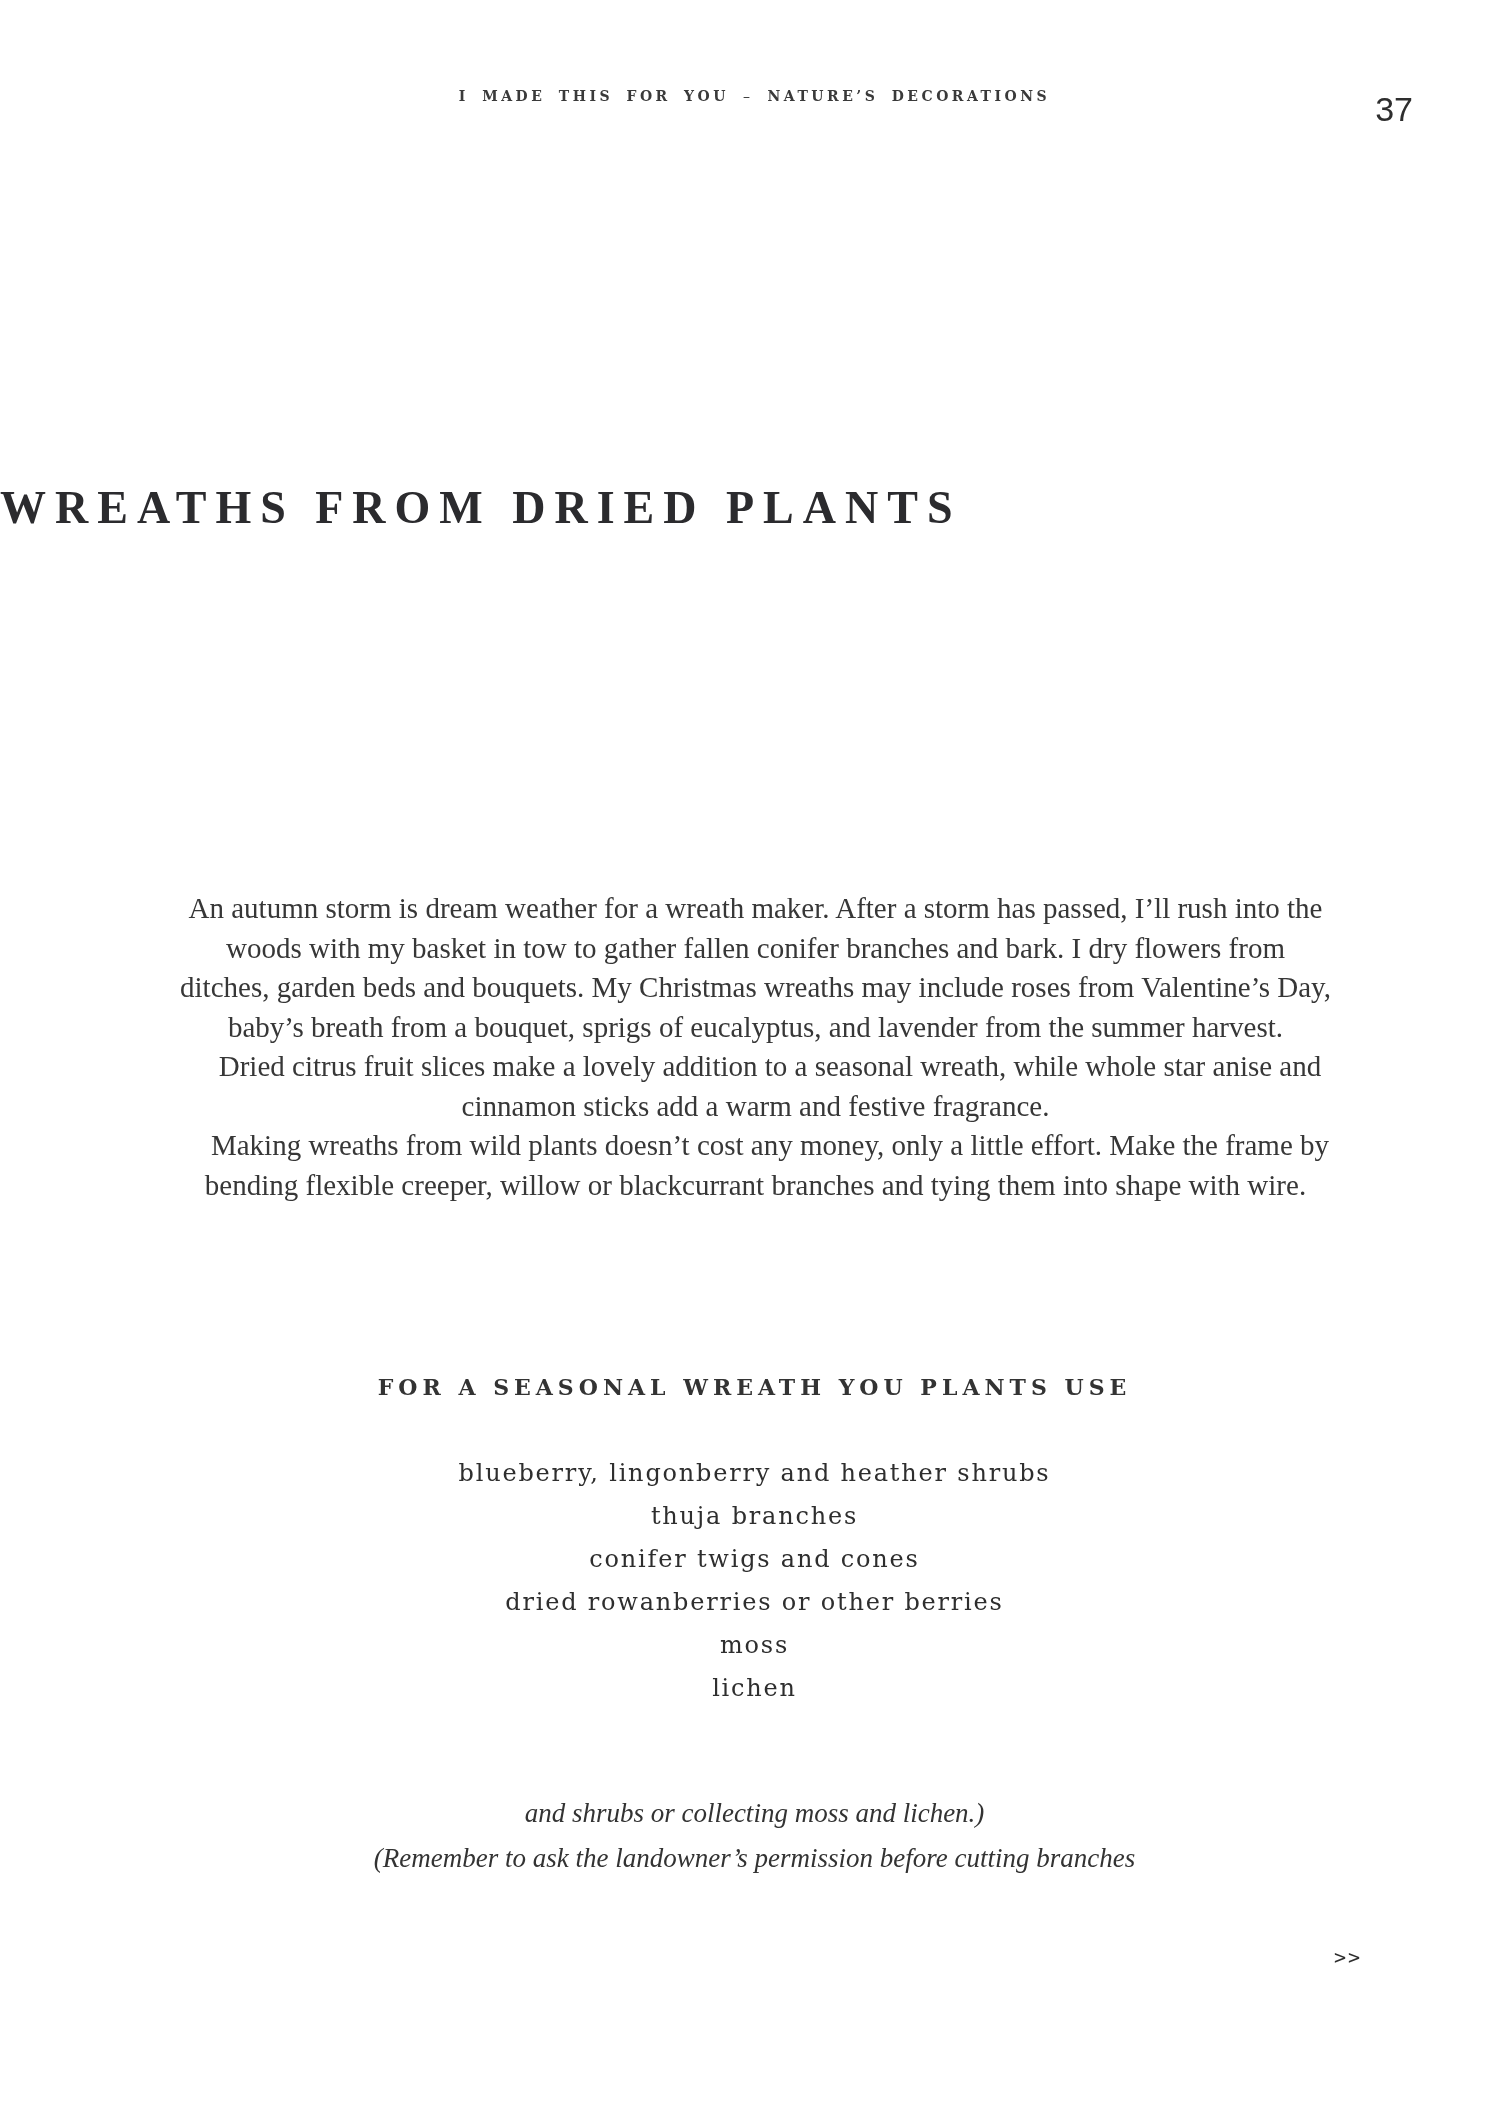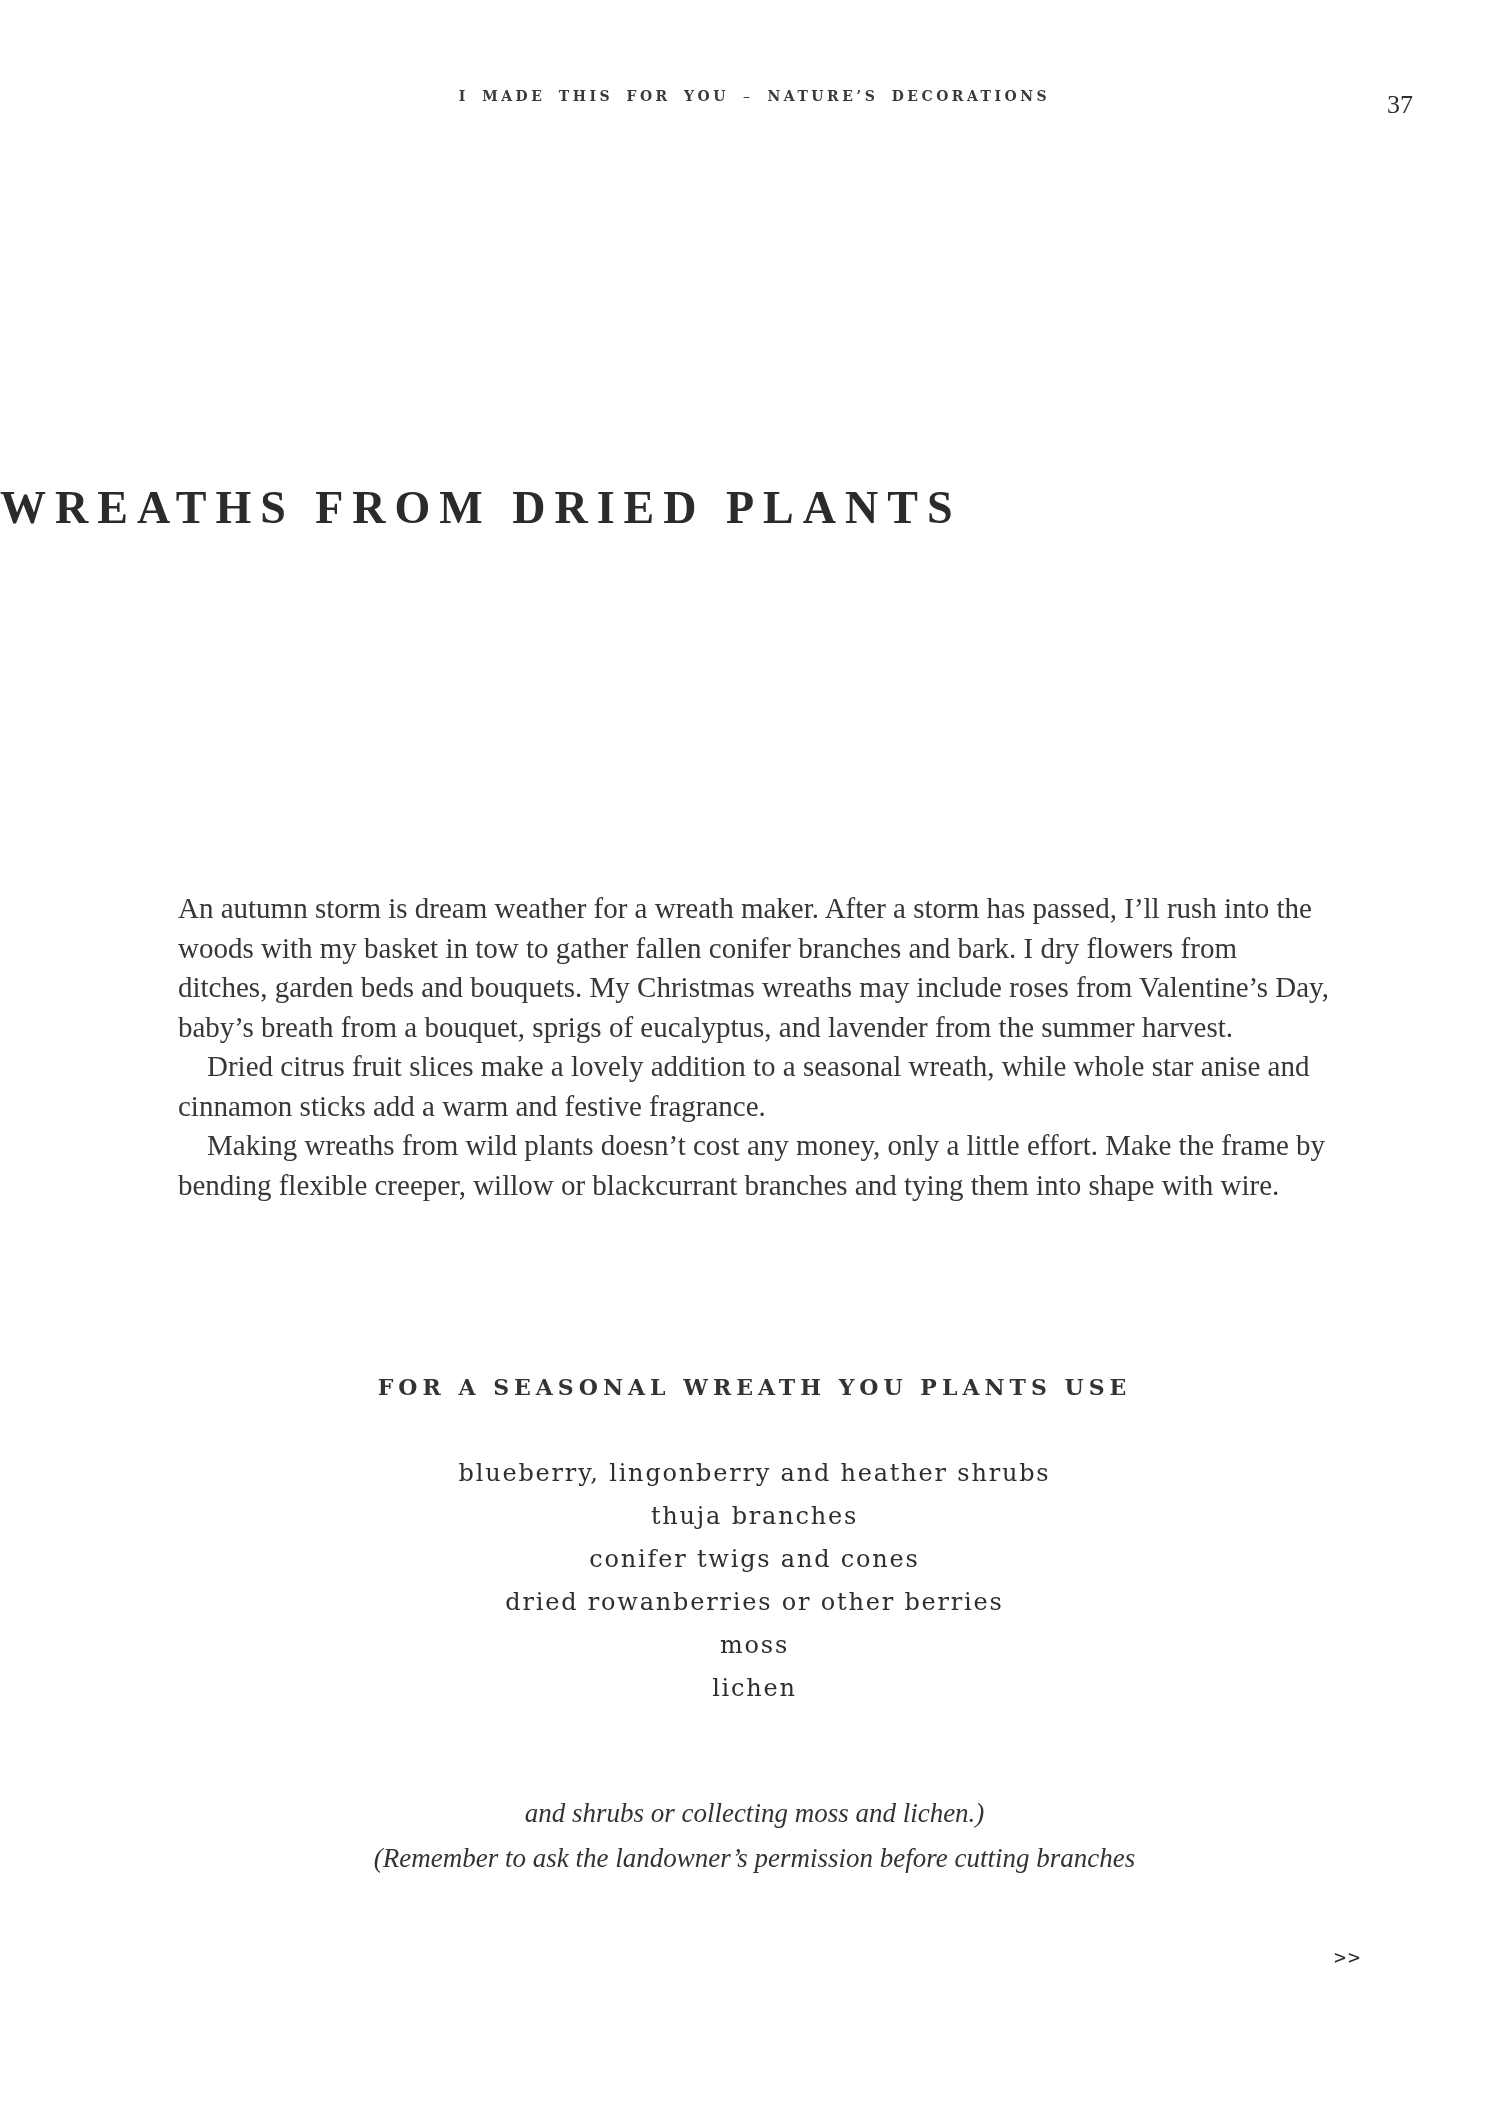--- a/index.html
+++ b/index.html
@@ -34,22 +34,22 @@
   }
   .running-header .dash {
     margin: 0 14px;
     font-weight: 400;
   }
 
   .page-number {
     position: absolute;
     top: 90px;
     right: 96px;
-    font-family: Liberation Serif, serif;
-    font-size: 26px;
+    font-family: Liberation Sans, sans-serif;
+    font-size: 34px;
     color: #2e2e2e;
   }
 
   
   .chapter-title {
     position: absolute;
     top: 450px;
     left: 0;
     width: 100%;
     text-align: left;
@@ -64,21 +64,21 @@
   
   .body-text {
     position: absolute;
     top: 889px;
     left: 178px;
     width: 1155px;
     font-family: "Liberation Serif", serif;
     font-size: 29px;
     line-height: 39.5px;
     color: #373737;
-    text-align: left;
+    text-align: center;
   }
   .body-text p {
     margin: 0;
   }
   .body-text p.indented {
     text-indent: 29px;
   }
 
   
   .materials-heading {

